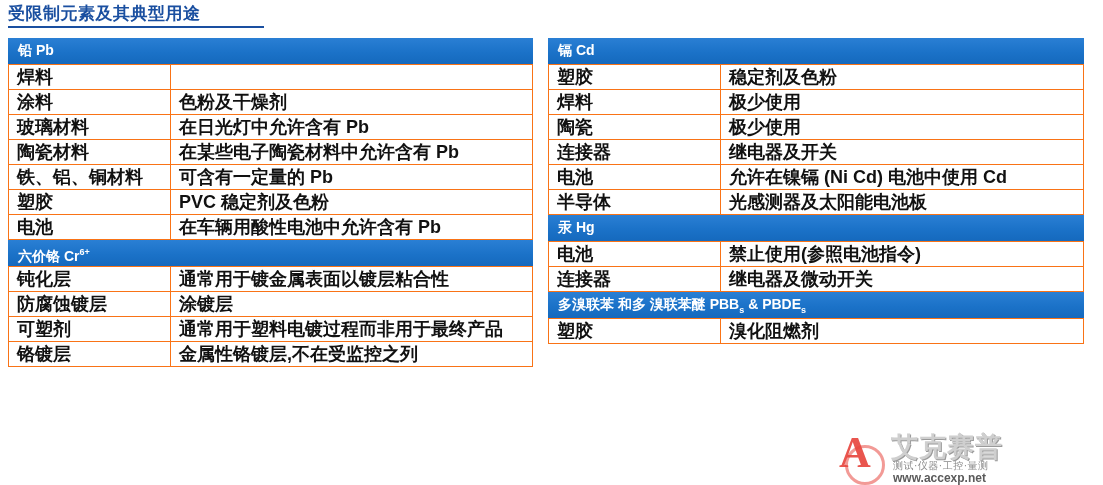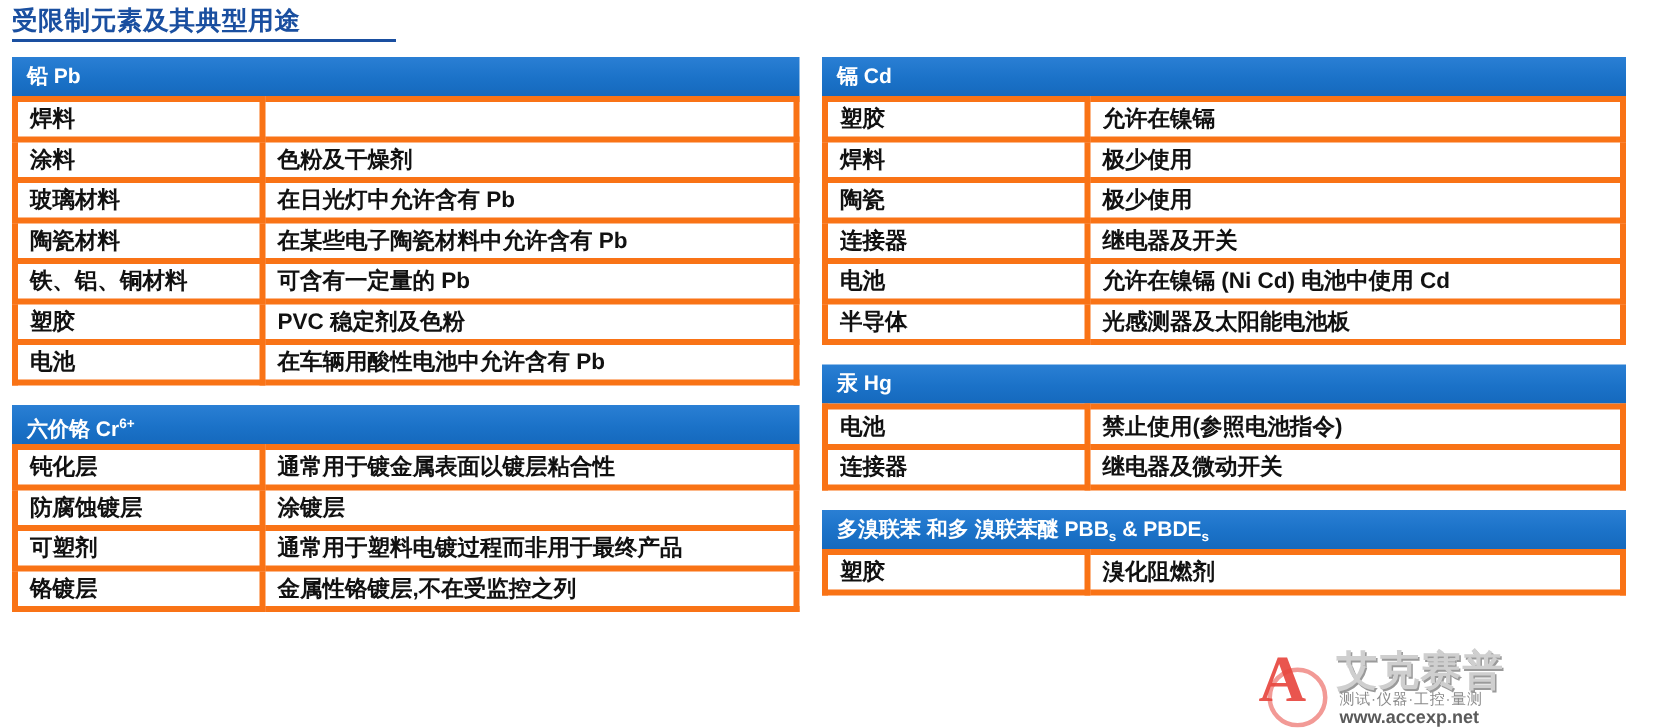--- a/index.html
+++ b/index.html
@@ -42,21 +42,21 @@
     top: 38px;
     width: 525px;
   }
   .col-right {
     position: absolute;
     left: 548px;
     top: 38px;
     width: 536px;
   }
   .tbl-block {
-    margin-bottom: 13px;
+    margin-bottom: 0;
   }
   .tbl-head {
     background: linear-gradient(to bottom, #2a7fd4 0%, #1b72c8 55%, #1569bd 100%);
     color: #ffffff;
     font-size: 14px;
     font-weight: bold;
     padding: 5px 10px 6px 10px;
     box-sizing: border-box;
     height: 26px;
     line-height: 15px;
@@ -70,22 +70,22 @@
   .tbl-head sub {
     font-size: 9px;
     vertical-align: sub;
   }
   table.grid {
     border-collapse: collapse;
     width: 100%;
     table-layout: fixed;
   }
   table.grid td {
-    border: 4px solid #f97316;
-    font-size: 15px;
+    border: 1px solid #f97316;
+    font-size: 18px;
     color: #111111;
     height: 23px;
     padding: 0 8px;
     font-weight: bold;
     white-space: nowrap;
     overflow: hidden;
     background: #ffffff;
   }
   table.grid td.c1 {
     width: 145px;
@@ -232,21 +232,21 @@
   </div>
 
   <div class="col-right r-col">
 
     <div class="tbl-block">
       <div class="tbl-head">镉 Cd</div>
       <table class="grid">
         <tbody>
           <tr>
             <td class="c1">塑胶</td>
-            <td>允许在镍镉</td>
+            <td>稳定剂及色粉</td>
           </tr>
           <tr>
             <td class="c1">焊料</td>
             <td>极少使用</td>
           </tr>
           <tr>
             <td class="c1">陶瓷</td>
             <td>极少使用</td>
           </tr>
           <tr>

